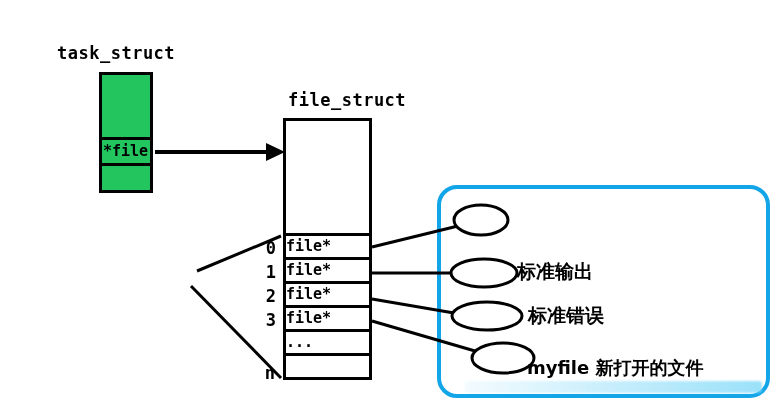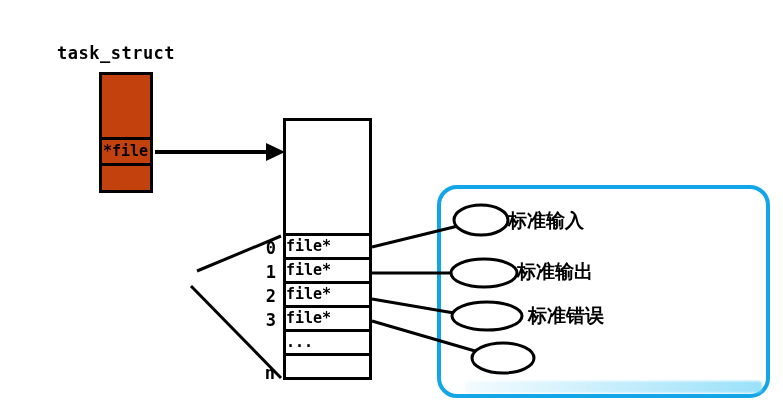--- a/index.html
+++ b/index.html
@@ -10,21 +10,21 @@
     font-family:"DejaVu Sans Mono","Liberation Mono",monospace;
     overflow:hidden;
   }
   .abs{position:absolute;}
   .struct-title{
     font-weight:bold;font-size:17px;color:#000;letter-spacing:.5px;white-space:nowrap;
   }
   
   #task-box{
     left:99px;top:72px;width:54px;height:121px;
-    border:3px solid #000;box-sizing:border-box;background:#c2410c;z-index:1;
+    border:3px solid #000;box-sizing:border-box;background:#22c55e;z-index:1;
   }
   #task-box .cell{box-sizing:border-box;width:100%;}
   #task-cell-top{height:62px;}
   #task-cell-file{height:26px;border-top:3px solid #000;font-weight:bold;font-size:15px;line-height:23px;padding-left:1px;}
   #task-cell-bottom{height:27px;border-top:3px solid #000;}
   
   #file-box{
     left:283px;top:118px;width:89px;height:262px;
     border:3px solid #000;box-sizing:border-box;background:#fff;z-index:1;
   }
@@ -59,20 +59,21 @@
     position:absolute;left:0;top:0;width:783px;height:406px;
     z-index:2;pointer-events:none;
   }
 </style>
 </head>
 <body>
 
 <div id="canvas">
 
   <div class="abs struct-title" style="left:57px;top:43px;">task_struct</div>
+  <div class="abs struct-title" style="left:288px;top:90px;">file_struct</div>
 
   <div id="task-box" class="abs">
     <div id="task-cell-top" class="cell"></div>
     <div id="task-cell-file" class="cell">*file</div>
     <div id="task-cell-bottom" class="cell"></div>
   </div>
 
   <div id="file-box" class="abs">
     <div class="bigcell"></div>
     <div class="row">file*</div>
@@ -85,23 +86,23 @@
 
   <div class="abs idx" style="left:256px;top:238px;">0</div>
   <div class="abs idx" style="left:256px;top:262px;">1</div>
   <div class="abs idx" style="left:256px;top:286px;">2</div>
   <div class="abs idx" style="left:256px;top:310px;">3</div>
   <div class="abs idx" style="left:255px;top:363px;">n</div>
 
 
   <div id="legend-box" class="abs"></div>
 
-  <div class="abs legend-label" style="left:508px;top:208px;" id="legend-label-0">标准输入</div>
   <div class="abs legend-label" style="left:517px;top:259px;" id="legend-label-1">标准输出</div>
   <div class="abs legend-label" style="left:528px;top:303px;" id="legend-label-2">标准错误</div>
+  <div class="abs legend-label" style="left:527px;top:356px;" id="legend-label-3">myfile 新打开的文件</div>
 
   <svg id="connector-layer" viewBox="0 0 783 406" xmlns="http://www.w3.org/2000/svg">
 
     <line x1="155" y1="152" x2="270" y2="152" stroke="#000" stroke-width="4"></line>
     <polygon points="285,152 266,143 266,161" fill="#000"></polygon>
 
     <line x1="197" y1="271" x2="281" y2="236" stroke="#000" stroke-width="3"></line>
     <line x1="191" y1="286" x2="281" y2="378" stroke="#000" stroke-width="3"></line>
 
     <line x1="372" y1="247" x2="458" y2="226" stroke="#000" stroke-width="3"></line>

